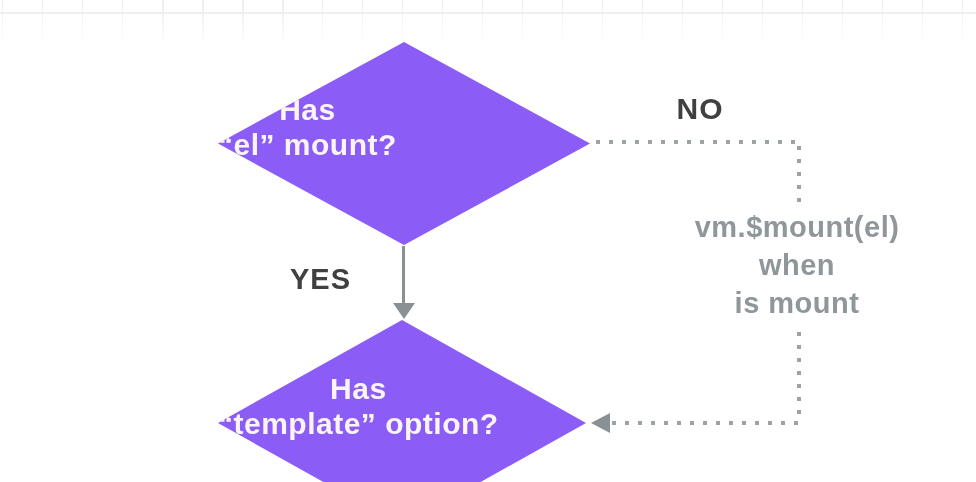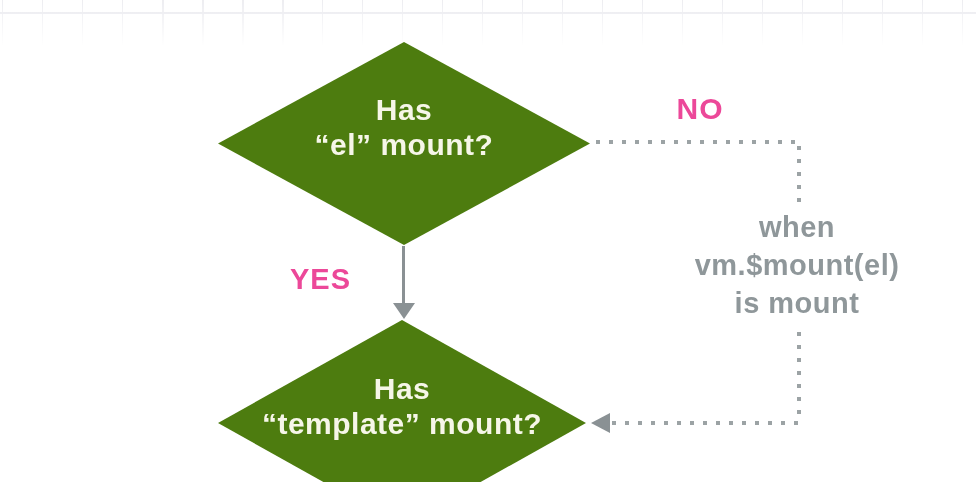--- a/index.html
+++ b/index.html
@@ -12,33 +12,33 @@
   .grid-strip{
     position:absolute;left:0;top:0;width:976px;height:48px;
     background-image:
       linear-gradient(to bottom, rgba(255,255,255,0) 0%, rgba(255,255,255,.45) 45%, #ffffff 96%),
       linear-gradient(to bottom, transparent 12px, #e9e9ee 12px, #e9e9ee 14px, transparent 14px),
       repeating-linear-gradient(to right, #ededf1 0px, #ededf1 1.5px, transparent 1.5px, transparent 40px);
     background-position:0 0, 0 0, 2px 0;
   }
   .diamond{
     position:absolute;
-    background:#4d7c0f;
+    background:#8b5cf6;
     clip-path:polygon(50% 0, 100% 50%, 50% 100%, 0 50%);
-    display:flex;align-items:center;justify-content:center;
+    display:flex;align-items:center;
   }
   .diamond .txt{
     transform:translateY(-17px);
     text-align:center;color:rgba(255,253,244,.95);
     font-size:30px;line-height:35px;font-weight:700;letter-spacing:.5px;
   }
   #diamond-el{left:218px;top:42px;width:372px;height:203px;}
   #diamond-template{left:218px;top:320px;width:368px;height:206px;}
   .edge-label{
-    position:absolute;color:#ec4899;font-weight:700;letter-spacing:1px;
+    position:absolute;color:#404040;font-weight:700;letter-spacing:1px;
   }
   #label-no{left:650px;top:92px;width:100px;text-align:center;font-size:30px;}
   #label-yes{left:290px;top:263px;width:100px;text-align:left;font-size:29px;}
   .annotation{
     position:absolute;left:647px;top:208px;width:300px;
     text-align:center;color:#8f979a;font-weight:700;
     font-size:29px;line-height:38px;letter-spacing:.5px;
   }
   .solid-line-v{
     position:absolute;left:402px;top:246px;width:3px;height:59px;background:#8a9194;
@@ -76,31 +76,31 @@
     <div>Has</div>
     <div>“el” mount?</div>
   </div>
 </div>
 
 <div class="edge-label" id="label-no">NO</div>
 <div class="dotted-h" id="dot-h-no"></div>
 <div class="dotted-v" id="dot-v-upper"></div>
 
 <div class="annotation">
+  <div>vm.$mount(el)</div>
   <div>when</div>
-  <div>vm.$mount(el)</div>
   <div>is mount</div>
 </div>
 
 <div class="dotted-v" id="dot-v-lower"></div>
 <div class="dotted-h" id="dot-h-return"></div>
 <div class="arrowhead-left"></div>
 
 <div class="edge-label" id="label-yes">YES</div>
 <div class="solid-line-v"></div>
 <div class="arrowhead-down"></div>
 
 <div class="diamond" id="diamond-template">
   <div class="txt">
     <div>Has</div>
-    <div>“template” mount?</div>
+    <div>“template” option?</div>
   </div>
 </div>
 
 </body></html>

